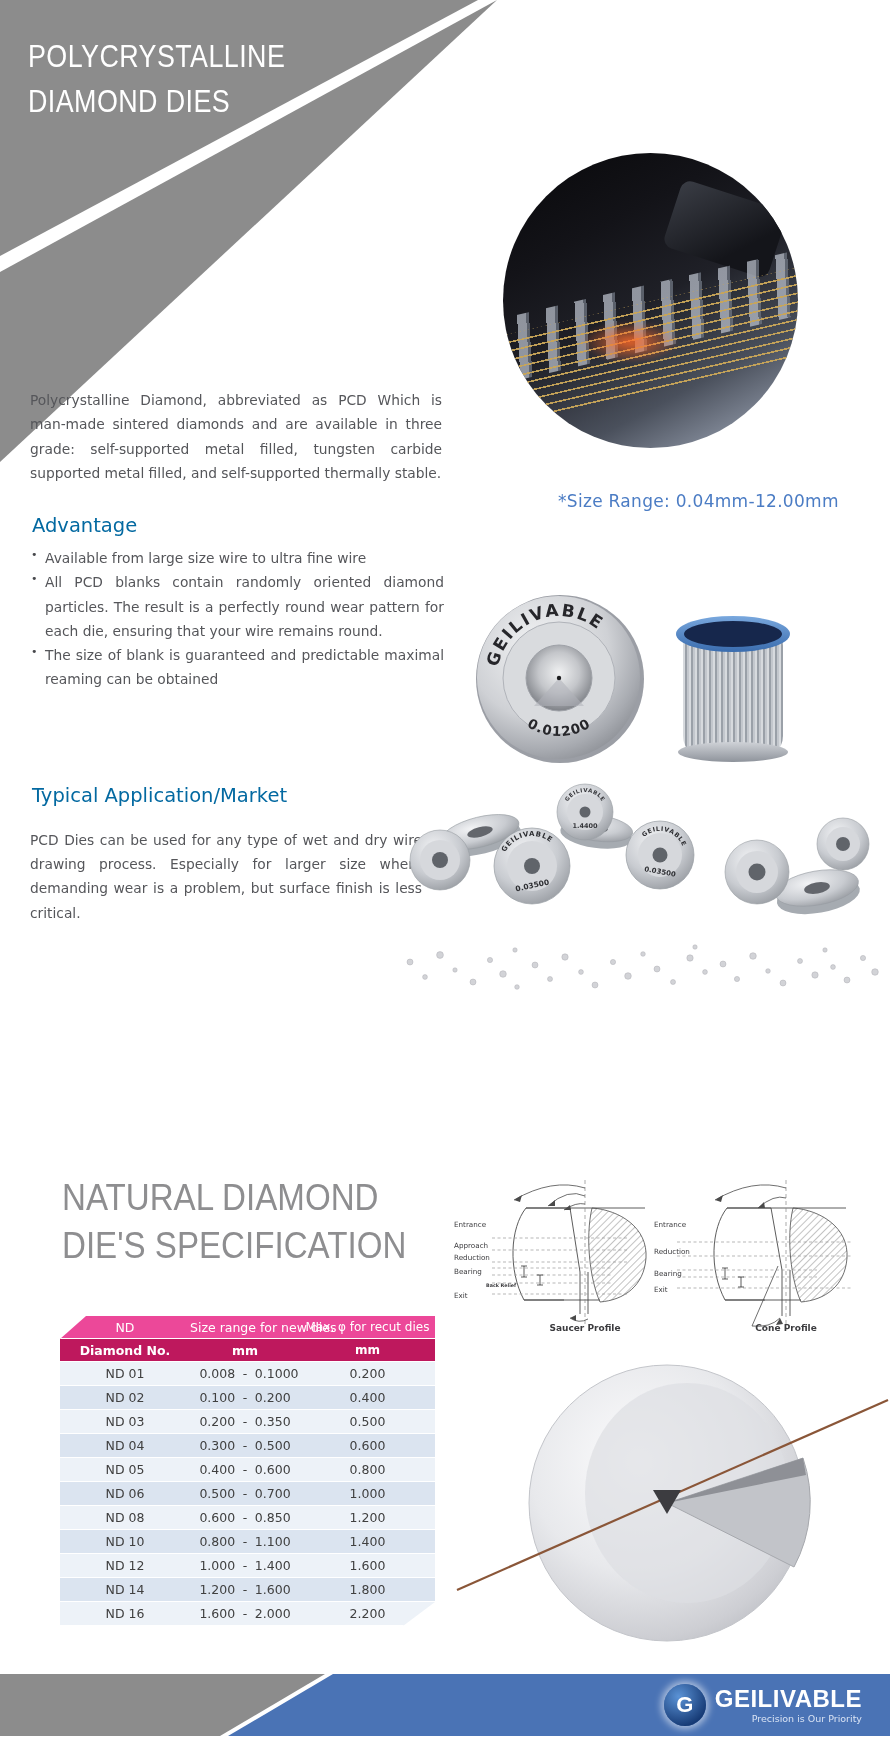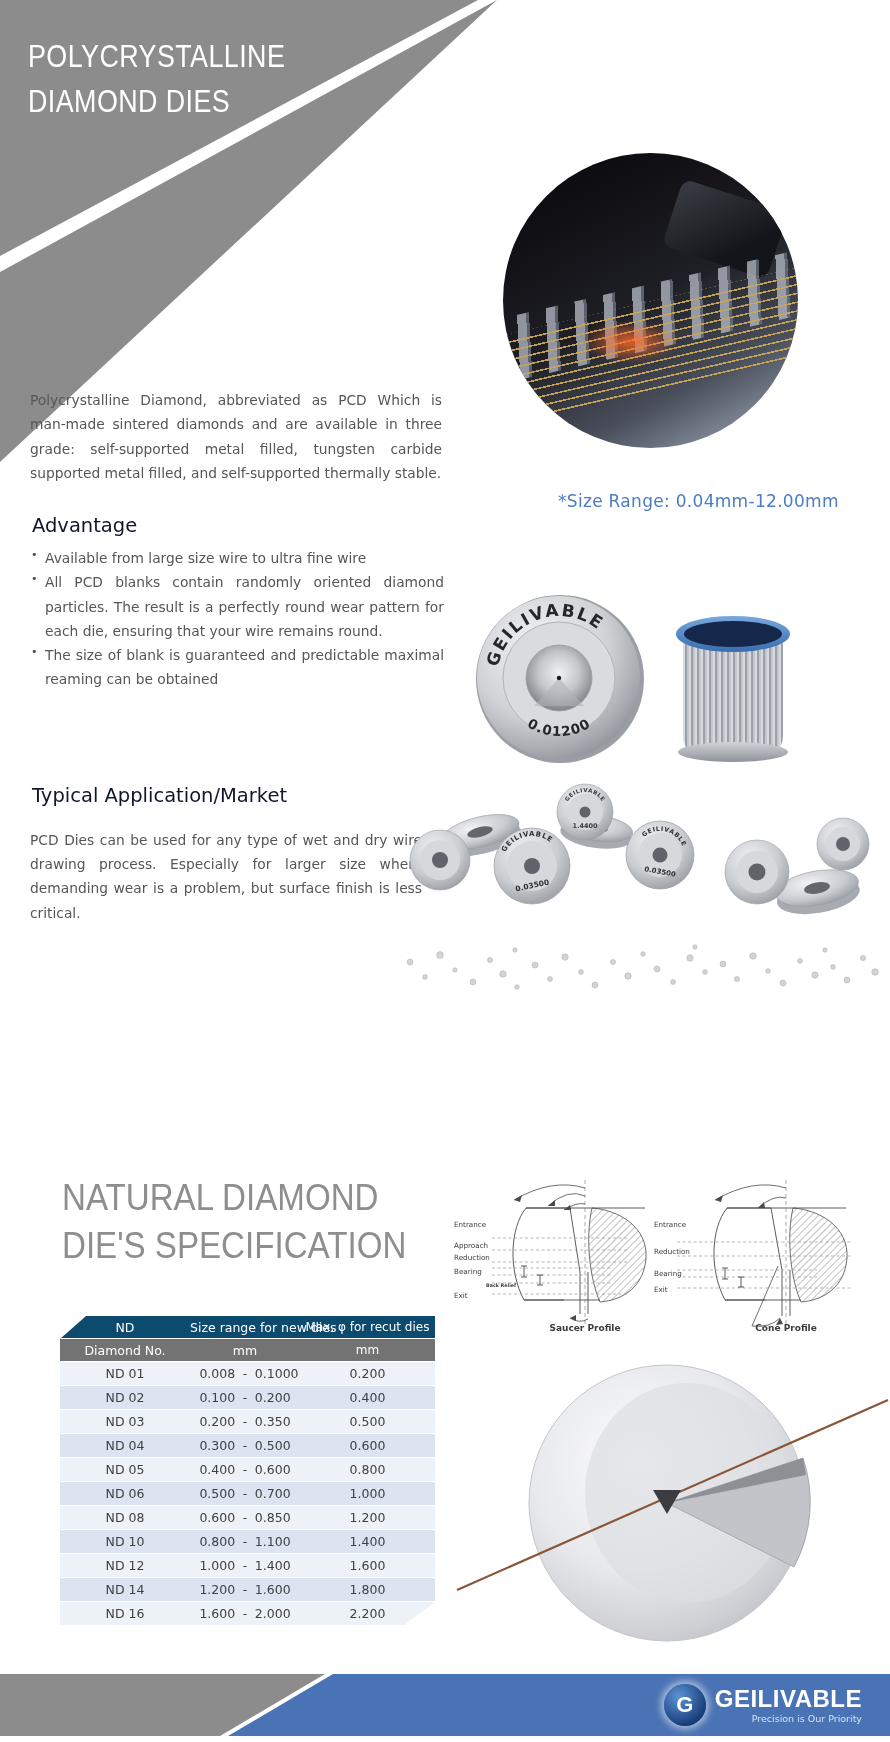--- a/index.html
+++ b/index.html
@@ -20,21 +20,21 @@
      background:repeating-linear-gradient(180deg,rgba(0,0,0,0) 0 7px,#c8a558 7px 8.6px);opacity:.95;}
   .machine .holders{position:absolute;left:-10%;top:44%;width:125%;height:64px;transform:rotate(-13deg);
      background:repeating-linear-gradient(100deg,rgba(0,0,0,0) 0 17px,#b7bdc8 17px 26px,#6f7682 26px 29px);opacity:.75;}
   .machine .glow{position:absolute;left:26%;top:57%;width:100px;height:42px;border-radius:50%;
      background:radial-gradient(ellipse at center,rgba(255,106,40,.85),rgba(255,106,40,0) 70%);filter:blur(2px);}
   .machine .block{position:absolute;right:6%;top:14%;width:110px;height:70px;transform:rotate(18deg);border-radius:10px;
      background:linear-gradient(135deg,#3a3d45,#14151a 70%);}
   
   .intro{position:absolute;left:30px;top:374px;width:412px;font-size:13.8px;line-height:24.4px;text-align:justify;}
   .size-range{position:absolute;left:558px;top:471px;font-size:17px;color:#4b7cc4;letter-spacing:.3px;margin-top:20px;}
-  h2.sec{position:absolute;margin:0;font-weight:400;font-size:19.5px;color:#0f172a;}
+  h2.sec{position:absolute;margin:0;font-weight:400;font-size:19.5px;color:#0369a1;}
   .adv-head{left:32px;top:514px;}
   .app-head{left:32px;top:784px;}
   ul.blist{position:absolute;list-style:none;margin:0;padding:0;}
   ul.blist li{position:relative;padding-left:15px;font-size:13.8px;line-height:24.3px;text-align:justify;}
   ul.blist li::before{content:"\2022";position:absolute;left:1px;top:-3px;font-size:11px;color:#46474b;}
   .adv-list{left:30px;top:546px;width:414px;}
   .app-body{position:absolute;left:30px;top:814px;width:392px;font-size:13.8px;line-height:24.3px;text-align:justify;}
   .wire-list{left:30px;top:912px;width:250px;}
   .wire-list li{line-height:23.4px;text-align:left;}
   
@@ -46,22 +46,22 @@
      background:linear-gradient(180deg,#79a8de,#3a6cae);}
   .spool .rim-inner{position:absolute;left:14px;top:5px;width:98px;height:26px;border-radius:50%;background:#16274c;}
   .spool .base{position:absolute;left:8px;bottom:0;width:110px;height:20px;border-radius:50%;
      background:linear-gradient(180deg,#cfd2d7,#8e939b);}
   .dies-group{position:absolute;left:385px;top:772px;width:505px;height:235px;}
   
   .spec-title{position:absolute;left:62px;top:1174px;color:#8e8e90;font-family:"Liberation Sans",sans-serif;
      font-size:36px;line-height:48px;font-weight:400;transform:scaleX(.92);transform-origin:0 0;white-space:nowrap;}
   .spec-table{position:absolute;left:60px;top:1316px;width:375px;font-size:12.5px;}
   .trh,.trow{display:grid;grid-template-columns:130px 110px 135px;align-items:center;border-bottom:1px solid #fff;}
-  .thead1{height:22px;background:#0c4a6e;color:#fff;clip-path:polygon(26px 0,100% 0,100% 100%,0 100%);}
-  .thead2{height:22px;background:#737373;color:#fff;}
+  .thead1{height:22px;background:#ec4899;color:#fff;clip-path:polygon(26px 0,100% 0,100% 100%,0 100%);}
+  .thead2{height:22px;background:#be185d;color:#fff;font-weight:bold;}
   .trh div,.trow div{text-align:center;white-space:nowrap;}
   .trow{height:23px;color:#404040;}
   .trow:nth-child(odd){background:#edf2f8;}
   .trow:nth-child(even){background:#dbe4f0;}
   .trow:last-child{clip-path:polygon(0 0,100% 0,calc(100% - 32px) 100%,0 100%);}
   .c2{display:flex;justify-content:flex-end;}
   .c2 .mn{width:46px;text-align:right;}
   .c2 .ds{width:20px;text-align:center;}
   .c2 .mx{width:46px;text-align:left;}
   .thead1 .h3,.thead2 .h3{font-size:12px;}

